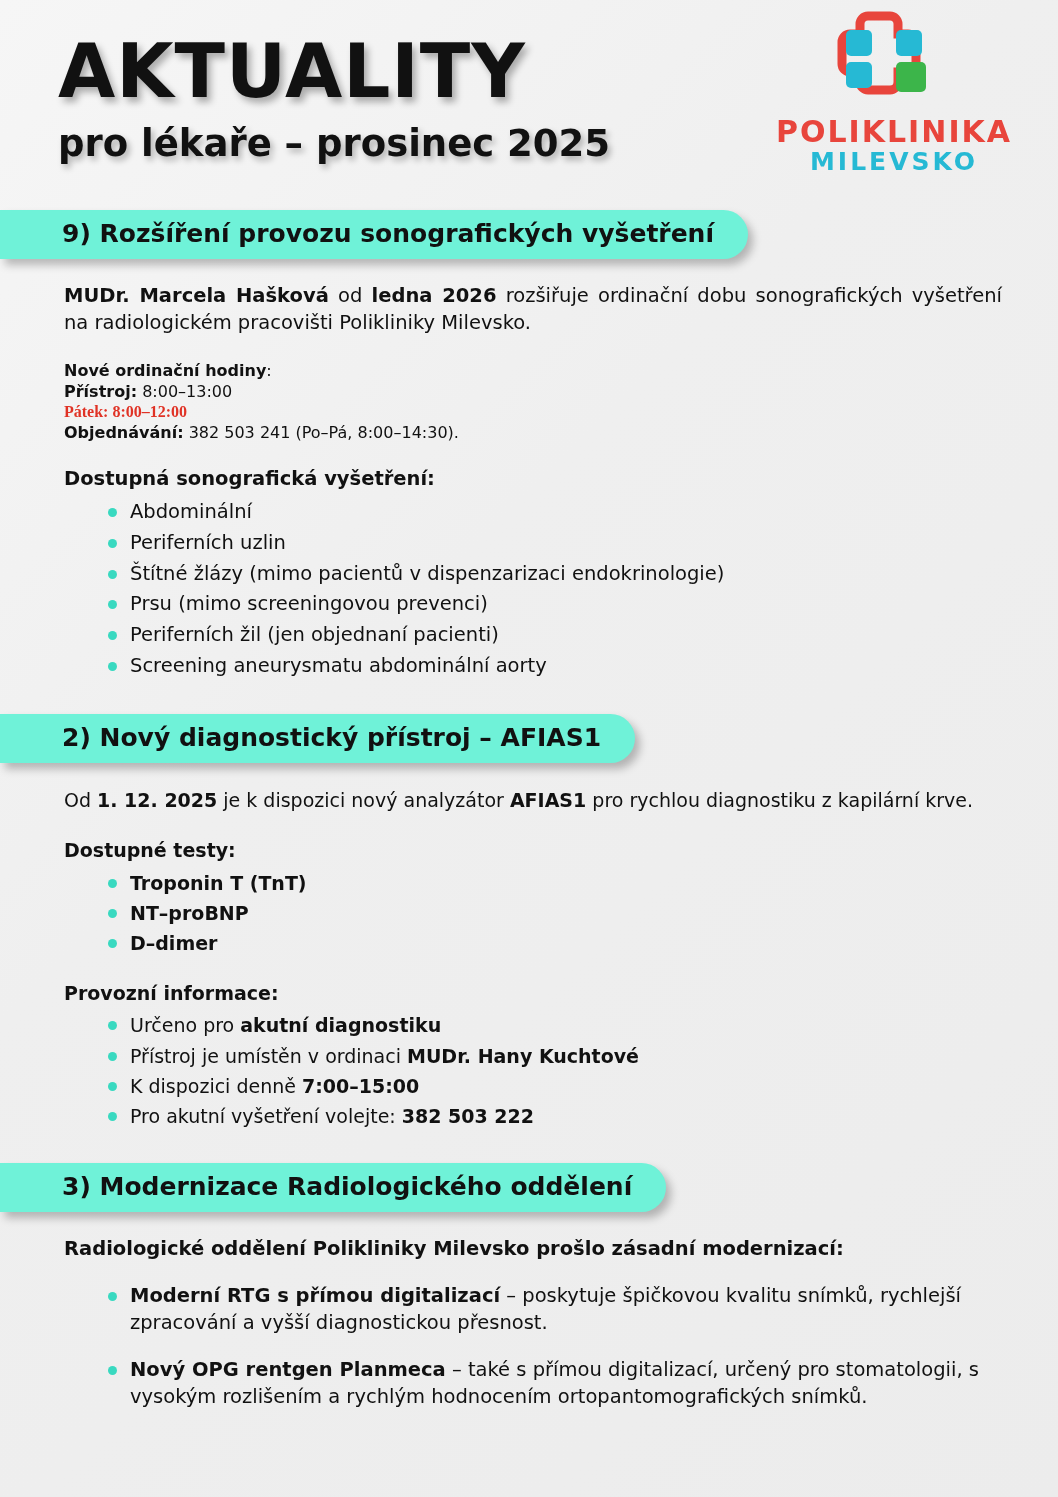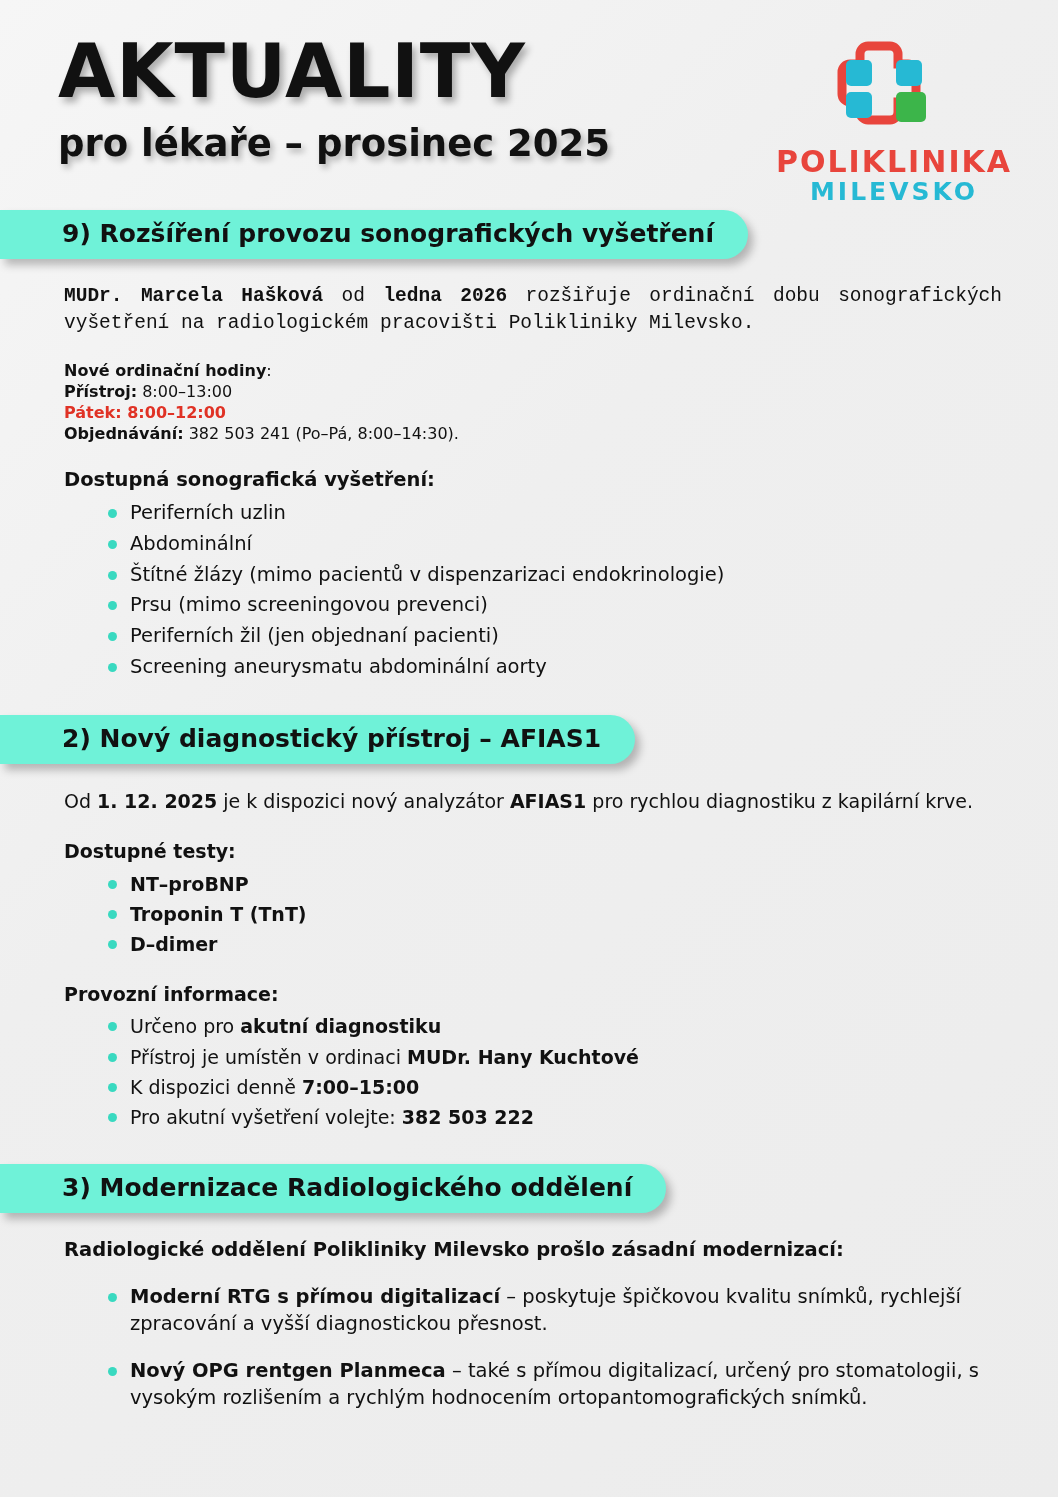--- a/index.html
+++ b/index.html
@@ -45,21 +45,21 @@
     color: #111;
     margin-top: 14px;
     text-shadow: 3px 4px 6px rgba(0,0,0,0.28);
     letter-spacing: 0px;
   }
 
   
   .logo {
     position: absolute;
     right: 44px;
-    top: 38px;
+    top: 8px;
     width: 240px;
     text-align: center;
   }
   .logo-mark {
     width: 120px;
     height: 100px;
     margin: 0 auto 8px auto;
     position: relative;
   }
   .logo-text-1 {
@@ -105,27 +105,26 @@
 
   p, li {
     font-size: 19.5px;
     line-height: 1.38;
     color: #111;
     margin: 0;
   }
   .para {
     margin-top: 24px;
     text-align: justify;
-    font-family: Liberation Mono, monospace;
   }
   .para-nj {
     margin-top: 24px;
   }
   b, strong { font-weight: 700; }
-  .red { color: #e03225; font-weight: 700; }
+  .red { color: #e03225; font-weight: 700; font-family: Liberation Serif, serif; }
 
   ul {
     margin: 6px 0 0 0;
     padding-left: 44px;
     list-style: none;
   }
   ul li {
     position: relative;
     margin-top: 6px;
     padding-left: 22px;
@@ -198,44 +197,44 @@
         <span>8:00–12:00</span>
       </div>
       <div>
         <b>Objednávání:</b>
         <span>382 503 241 (Po–Pá, 8:00–14:30).</span>
       </div>
     </div>
 
     <p class="para-nj"><b>Dostupná sonografická vyšetření:</b></p>
     <ul class="tight">
+      <li>Abdominální</li>
       <li>Periferních uzlin</li>
-      <li>Abdominální</li>
       <li>Štítné žlázy (mimo pacientů v dispenzarizaci endokrinologie)</li>
       <li>Prsu (mimo screeningovou prevenci)</li>
       <li>Periferních žil (jen objednaní pacienti)</li>
       <li>Screening aneurysmatu abdominální aorty</li>
     </ul>
   </div>
 
   <div class="sec-gap"></div>
 
   <div class="section-bar-wrap">
     <div class="section-bar">
       <h2>2) Nový diagnostický přístroj – AFIAS1</h2>
     </div>
   </div>
 
   <div class="body-block s2">
     <p class="para-nj">Od <b>1. 12. 2025</b> je k dispozici nový analyzátor <b>AFIAS1</b> pro rychlou diagnostiku z kapilární krve.</p>
 
     <p class="para-nj"><b>Dostupné testy:</b></p>
     <ul class="tight">
+      <li><b>Troponin T (TnT)</b></li>
       <li><b>NT–proBNP</b></li>
-      <li><b>Troponin T (TnT)</b></li>
       <li><b>D–dimer</b></li>
     </ul>
 
     <p class="para-nj"><b>Provozní informace:</b></p>
     <ul class="tight">
       <li>Určeno pro <b>akutní diagnostiku</b></li>
       <li>Přístroj je umístěn v ordinaci <b>MUDr. Hany Kuchtové</b></li>
       <li>K dispozici denně <b>7:00–15:00</b></li>
       <li>Pro akutní vyšetření volejte: <b>382 503 222</b></li>
     </ul>

